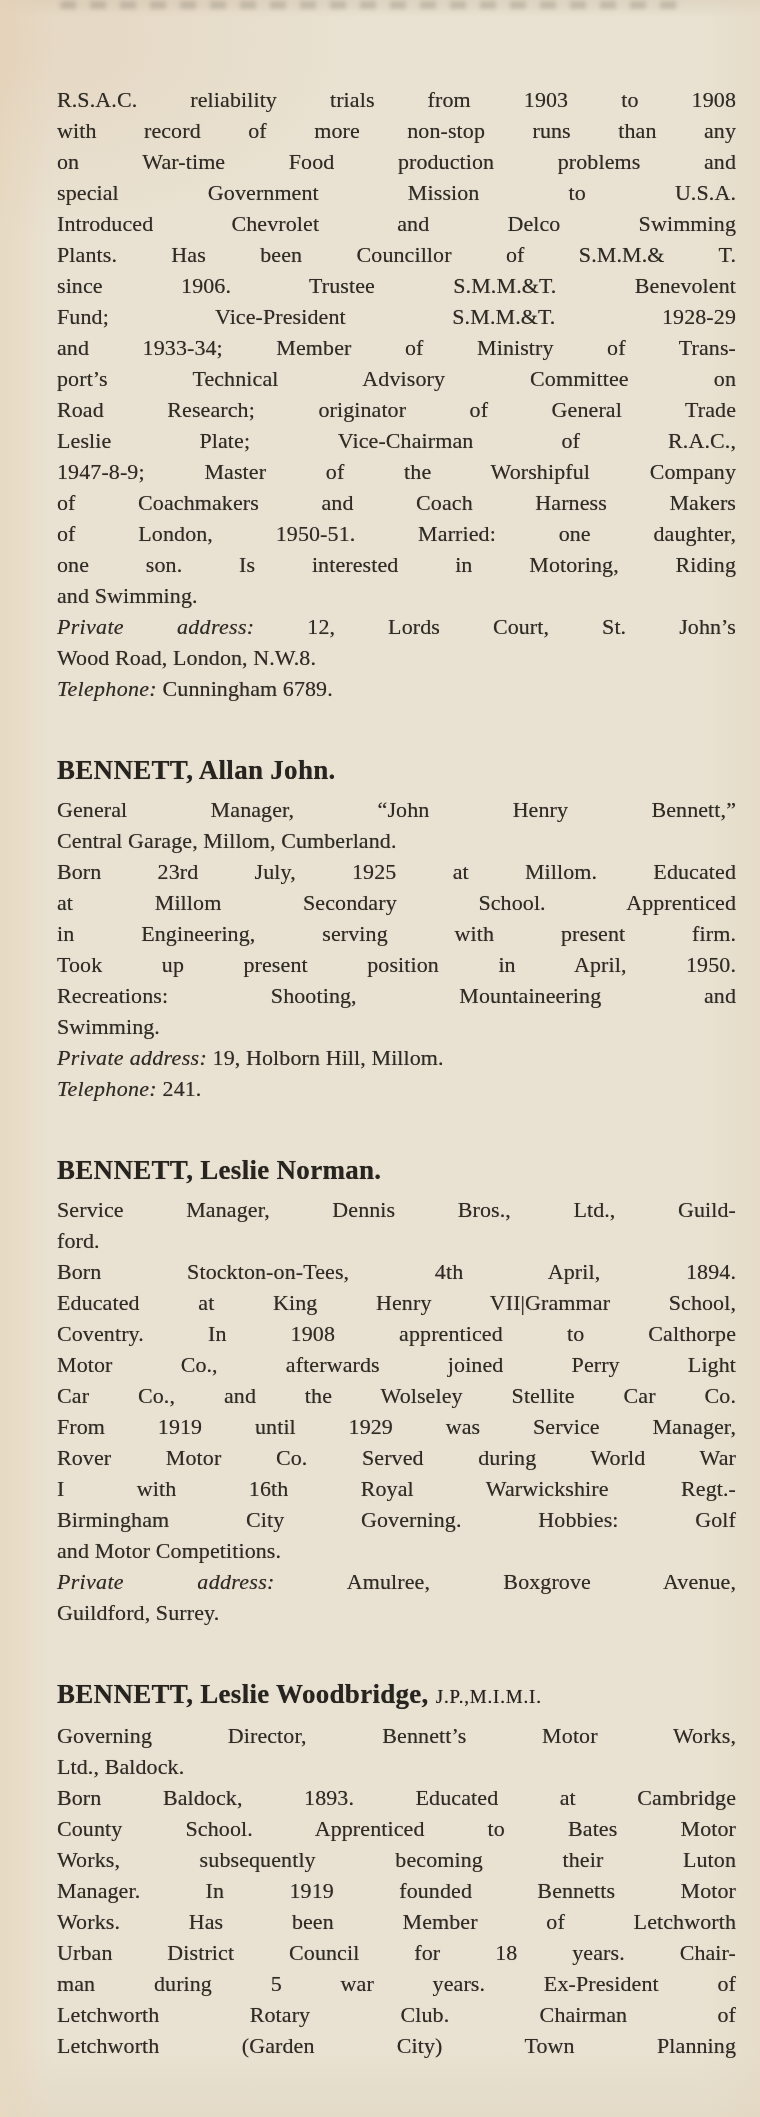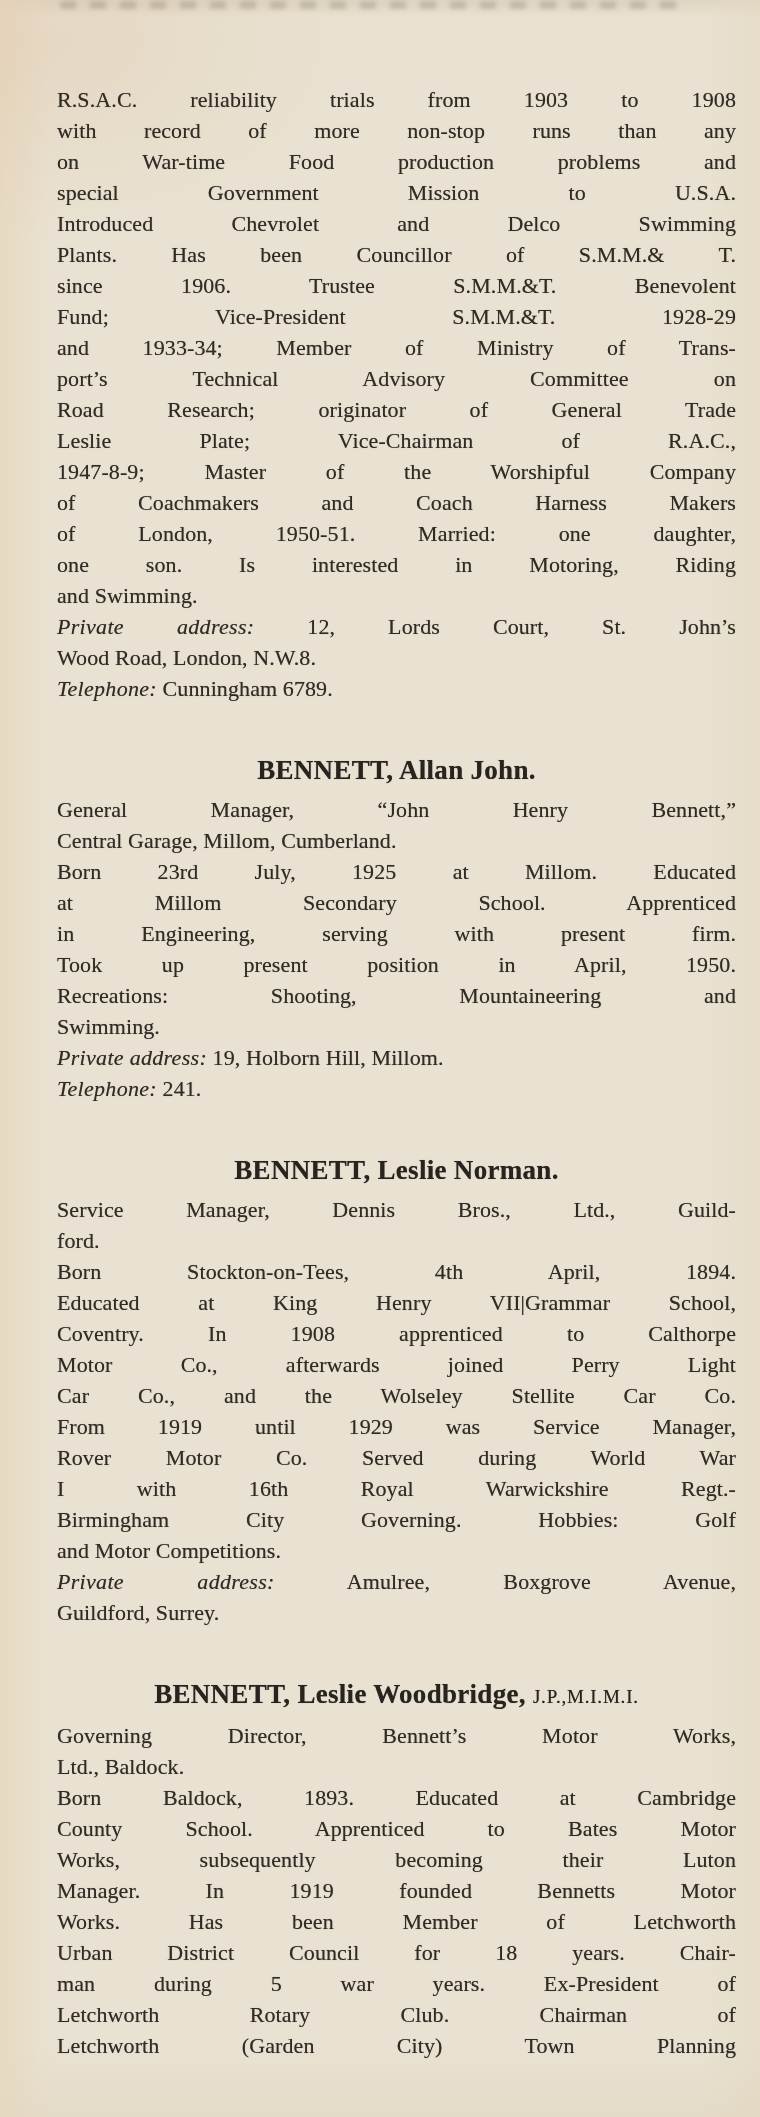--- a/index.html
+++ b/index.html
@@ -59,21 +59,20 @@
     margin-top: 50px;
   }
   .entry-heading {
     margin: 17px 0 7px 0;
     font-size: 27px;
     line-height: 33px;
     font-weight: bold;
     color: #27241f;
     letter-spacing: 0.3px;
     text-shadow: 0 0 0.7px rgba(39,36,31,0.6);
-    text-align: center;
   }
   .entry-heading .honors {
     font-weight: normal;
     font-size: 19px;
     letter-spacing: 0.8px;
   }
   .field-label {
     font-style: italic;
     letter-spacing: 0.3px;
   }

